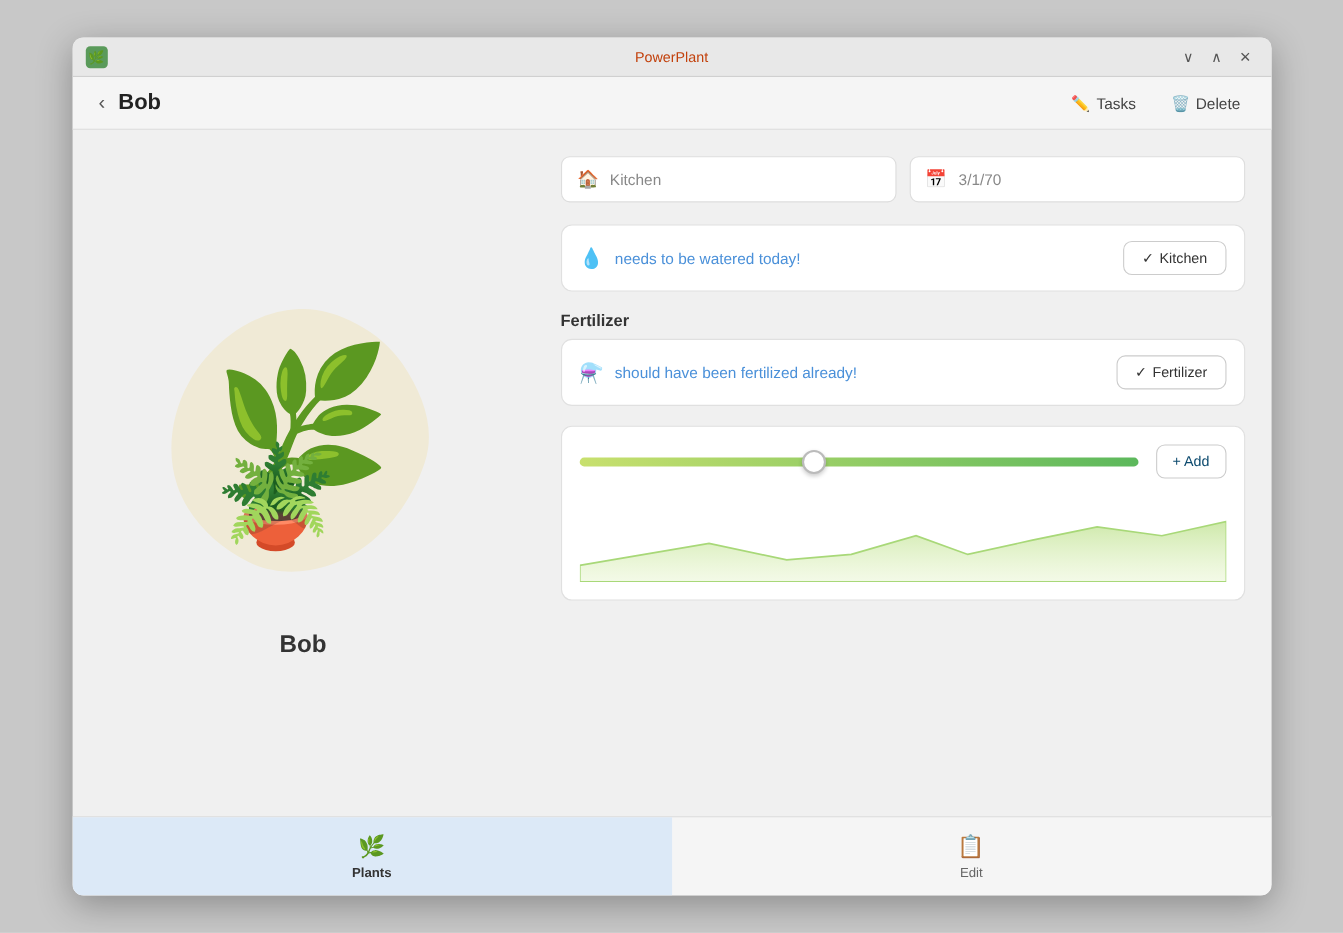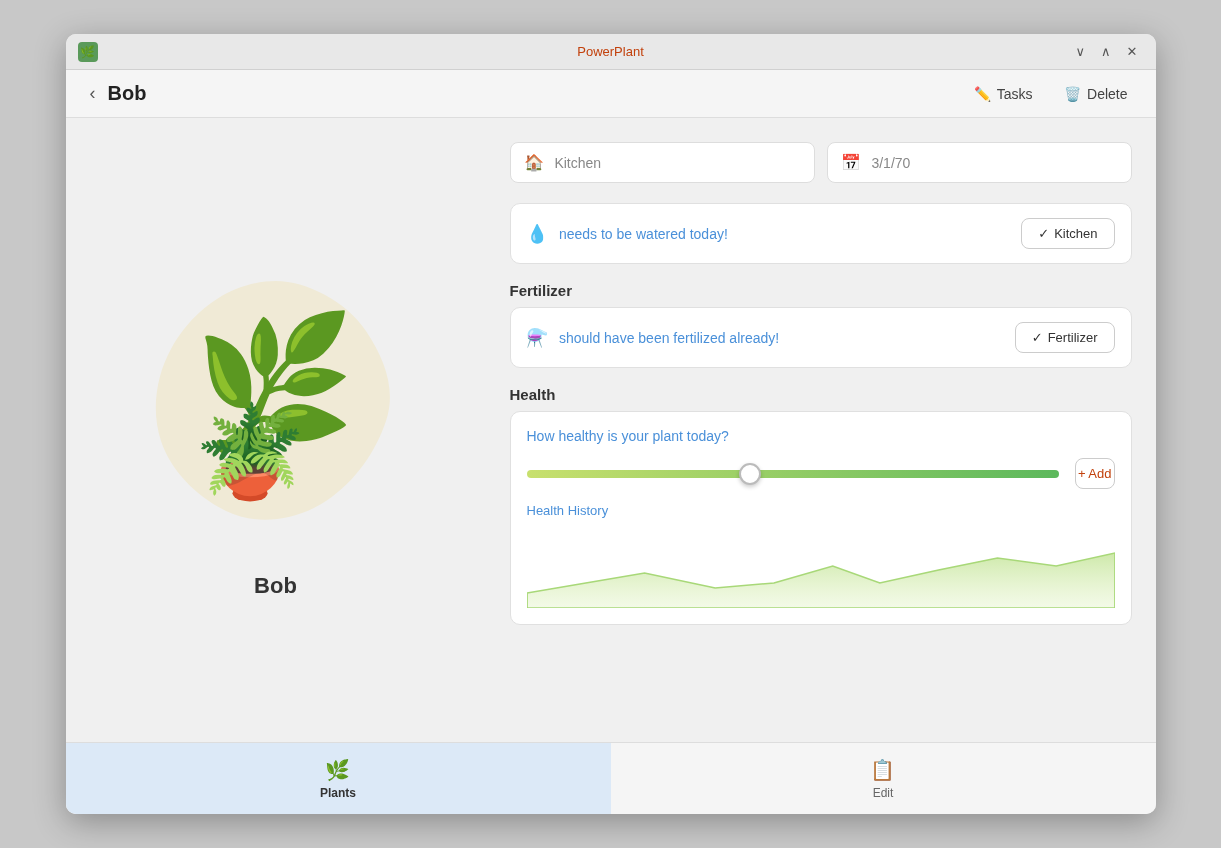--- a/index.html
+++ b/index.html
@@ -258,24 +258,24 @@
       position: absolute;
       top: 50%;
       left: 42%;
       transform: translate(-50%, -50%);
       box-shadow: 0 2px 4px rgba(0,0,0,0.2);
     }
     .add-btn {
       background: white;
       border: 1px solid #ccc;
       border-radius: 8px;
-      padding: 7px 2px;
+      padding: 7px 14px;
       font-size: 13px;
       cursor: pointer;
-      color: #c2410c;
+      color: #0c4a6e;
     }
     .health-history-label {
       font-size: 13px;
       color: #4a90d9;
       margin-bottom: 10px;
     }
     
     .chart-container {
       height: 80px;
       position: relative;
@@ -386,32 +386,29 @@
         <div class="card-left">
           <span class="card-icon">⚗️</span>
           <span class="card-text">should have been fertilized already!</span>
         </div>
         <button class="action-btn">
           <span>✓</span>
           <span>Fertilizer</span>
         </button>
       </div>
 
-      <div class="section-label">Health</div>
       <div class="health-card">
-        <div class="health-question">How healthy is your plant today?</div>
         <div class="health-slider-row">
           <div class="slider-container">
             <div class="slider-track">
               <div class="slider-thumb"></div>
             </div>
           </div>
           <button class="add-btn">+ Add</button>
         </div>
-        <div class="health-history-label">Health History</div>
         <div class="chart-container">
           <svg width="100%" height="80" viewBox="0 0 500 80" preserveAspectRatio="none" xmlns="http://www.w3.org/2000/svg">
             <defs>
               <linearGradient id="chartGrad" x1="0" y1="0" x2="0" y2="1">
                 <stop offset="0%" stop-color="#c8e6a0" stop-opacity="0.9"></stop>
                 <stop offset="100%" stop-color="#e8f5d0" stop-opacity="0.5"></stop>
               </linearGradient>
             </defs>
             <path d="M0,65 L50,55 L100,45 L160,60 L210,55 L260,38 L300,55 L350,42 L400,30 L450,38 L500,25 L500,80 L0,80 Z" fill="url(#chartGrad)" stroke="#a8d878" stroke-width="1.5"></path>
           </svg>

